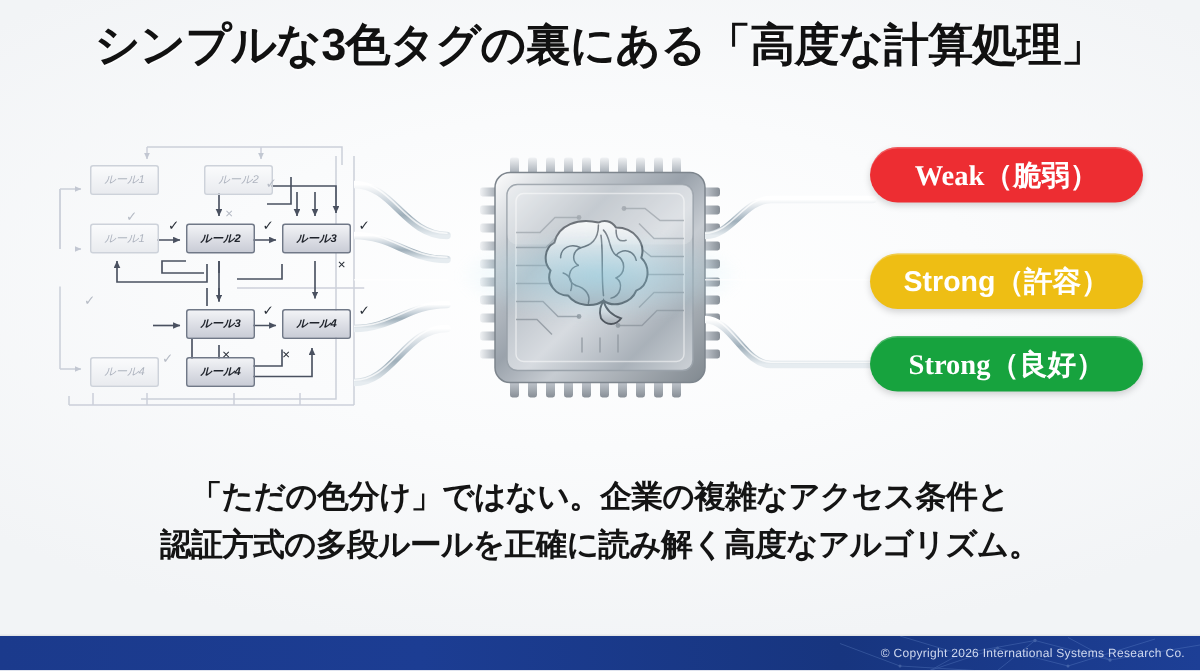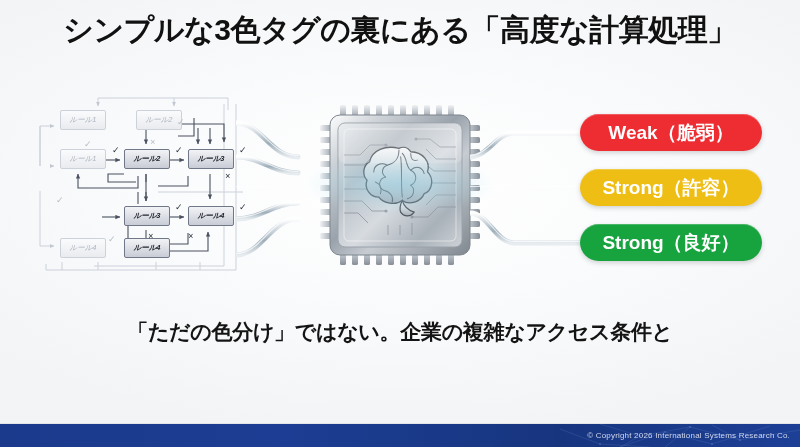--- a/index.html
+++ b/index.html
@@ -46,21 +46,21 @@
 
   
   .badge{
     position:absolute;left:580px;width:182px;height:37px;
     border-radius:19px;
     display:flex;align-items:center;justify-content:center;
     color:#ffffff;font-size:19px;font-weight:bold;
     letter-spacing:0px;white-space:nowrap;
     box-shadow:0 2px 5px rgba(0,0,0,.17), inset 0 1px 0 rgba(255,255,255,.22);
   }
-  #badge-0{top:114px;}
+  #badge-0{top:98px;font-family:Liberation Serif, serif;}
   #badge-1{top:169px;}
   #badge-2{top:224px;}
 
   
   #subtext{
     position:absolute;left:0;top:316px;width:800px;
     text-align:center;color:#141414;
     font-size:21px;font-weight:bold;line-height:1.5;
     white-space:nowrap;
   }
@@ -382,26 +382,27 @@
       </g>
     </svg>
   </div>
 
   <div class="badge" id="badge-0" style="background: rgb(237, 45, 50);">
     <span>Weak（脆弱）</span>
   </div>
   <div class="badge" id="badge-1" style="background: rgb(238, 190, 20);">
     <span>Strong（許容）</span>
   </div>
-  <div class="badge" id="badge-2" style="background: rgb(23, 163, 62);">
+  <div class="badge" id="badge-2" style="background: rgb(23, 163, 62); font-family: Liberation Serif, serif;">
     <span>Strong（良好）</span>
   </div>
 
   <div id="subtext">
     <div>「ただの色分け」ではない。企業の複雑なアクセス条件と</div>
+    <div>認証方式の多段ルールを正確に読み解く高度なアルゴリズム。</div>
   </div>
 
   <div id="footer-top-line"></div>
   <div id="footer">
     <svg class="net" width="800" height="23" viewBox="0 0 800 23" xmlns="http://www.w3.org/2000/svg">
       <g stroke="#7fa3e0" stroke-width=".6" fill="none">
         <path d="M600,0 L640,12 L690,3 L740,16 L800,6"></path>
         <path d="M620,23 L665,8 L712,20 L770,2"></path>
         <path d="M560,5 L600,20 L650,23"></path>
         <path d="M690,3 L665,23 M740,16 L712,1 M640,12 L620,23"></path>

